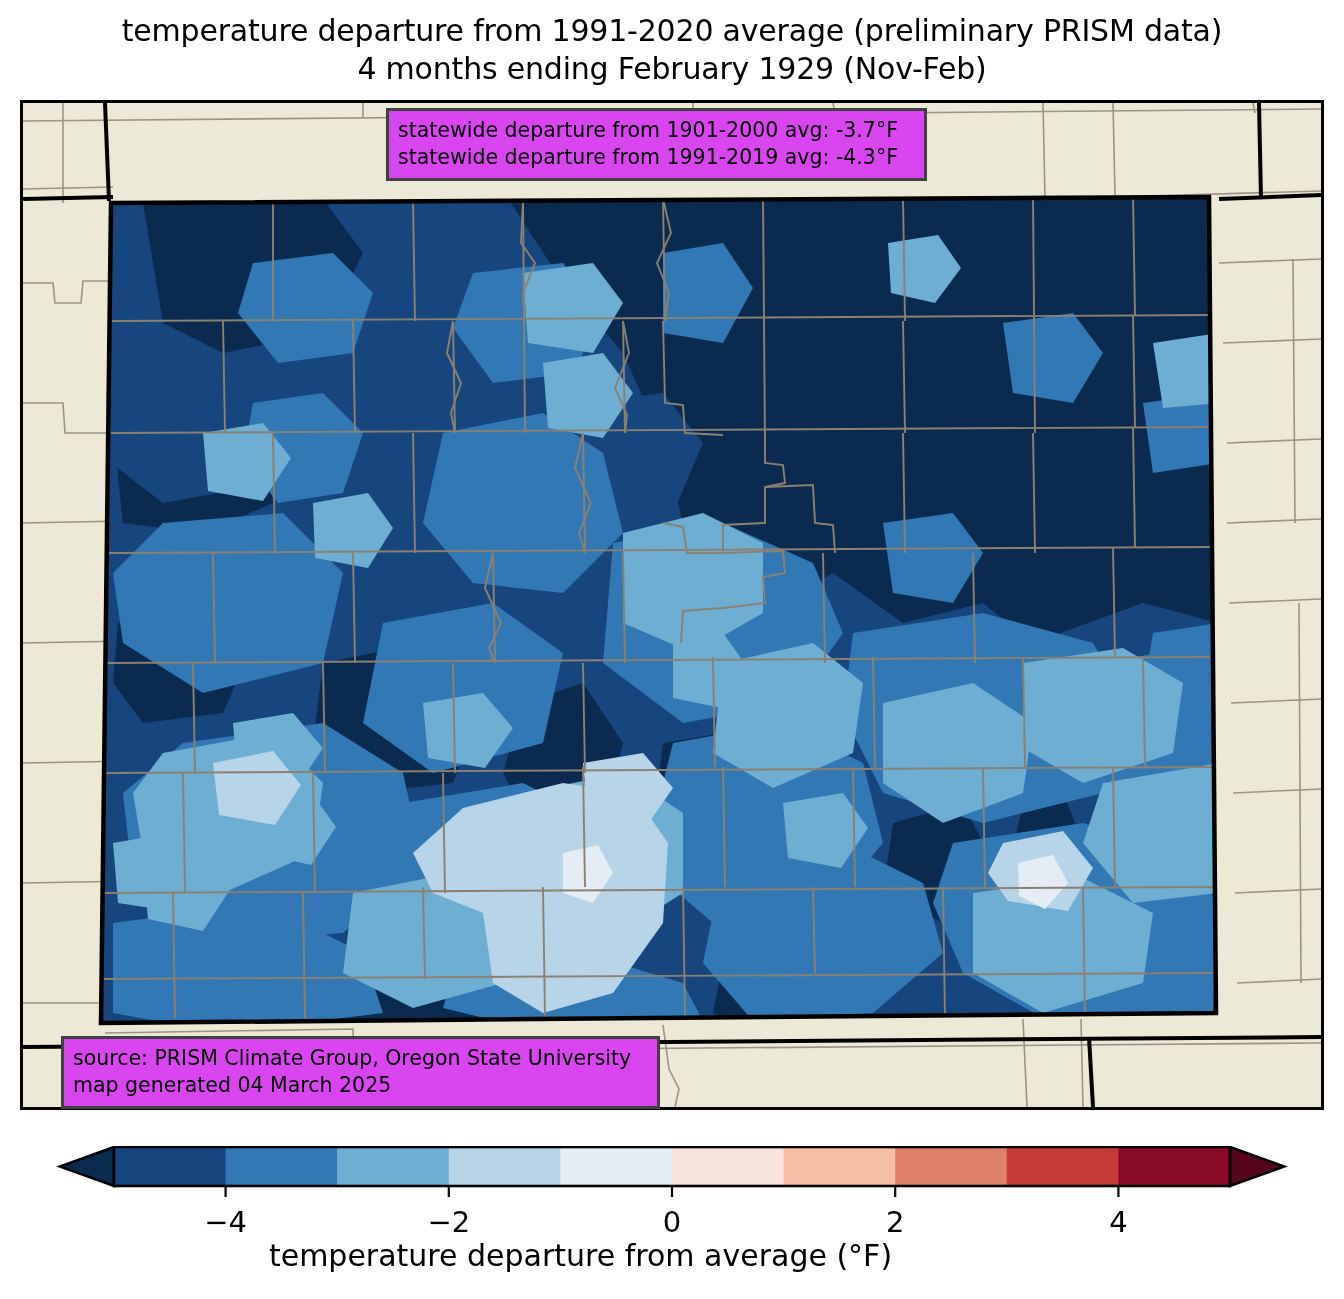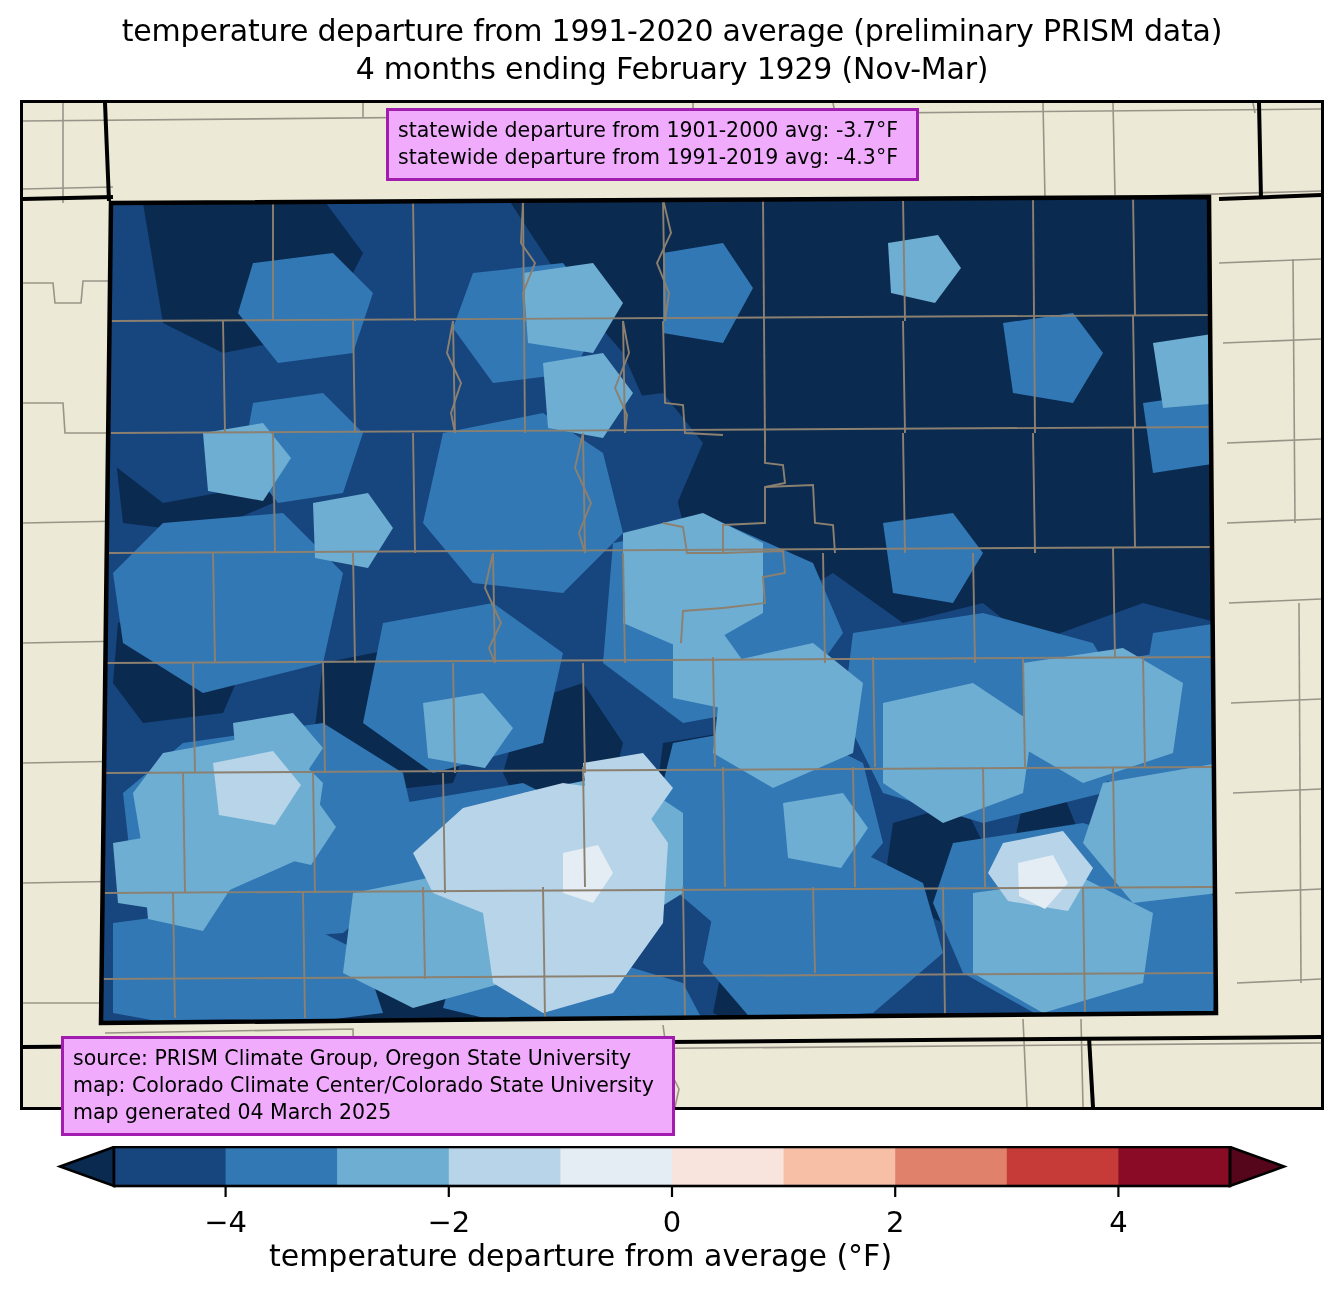--- a/index.html
+++ b/index.html
@@ -16,42 +16,42 @@
 
   
   #map-frame{
     position:absolute;left:20px;top:100px;width:1304px;height:1010px;
     border:3px solid #000;background:#ece9d6;overflow:hidden;box-sizing:border-box;
   }
   #map-svg{position:absolute;left:0;top:0;}
 
   
   .anno-box{
-    position:absolute;background:#f0abfc;border:3px solid #a21caf;
-    padding:6px 18px 7px 9px;box-sizing:border-box;
+    position:absolute;background:#d946ef;border:3px solid #404040;
+    padding:6px 26px 7px 9px;box-sizing:border-box;
     font-size:20.5px;line-height:27px;white-space:nowrap;color:#000;
   }
   #stats-box{left:386px;top:108px;}
   #source-box{left:30px;top:1036px;margin-left:31px;}
 
   
   #colorbar-wrap{position:absolute;left:0;top:1146px;width:1344px;height:153px;}
   #cbar-svg{position:absolute;left:0;top:0;}
   #cbar-label{
     position:absolute;left:0;top:1238px;width:1161px;text-align:center;
     font-size:30px;color:#000;white-space:nowrap;
   }
   .tick-txt{font-family:"DejaVu Sans","Liberation Sans",sans-serif;font-size:29px;fill:#000;}
 </style>
 </head>
 <body>
 
 <div id="title-block">
   <span id="title-line1">temperature departure from 1991-2020 average (preliminary PRISM data)</span>
-  <span id="title-line2">4 months ending February 1929 (Nov-Mar)</span>
+  <span id="title-line2">4 months ending February 1929 (Nov-Feb)</span>
 </div>
 
 <div id="map-frame">
   <svg id="map-svg" width="1298" height="1004" viewBox="0 0 1298 1004">
     <defs>
       <clipPath id="coClip">
         <polygon points="88,100 1186,94 1193,910 78,920"></polygon>
       </clipPath>
       <clipPath id="frameClip">
         <rect x="0" y="0" width="1298" height="1004"></rect>
@@ -287,21 +287,20 @@
   </svg>
 </div>
 
 <div class="anno-box" id="stats-box">
   <div>statewide departure from 1901-2000 avg: -3.7°F</div>
   <div>statewide departure from 1991-2019 avg: -4.3°F</div>
 </div>
 
 <div class="anno-box" id="source-box">
   <div>source: PRISM Climate Group, Oregon State University</div>
-  <div>map: Colorado Climate Center/Colorado State University</div>
   <div>map generated 04 March 2025</div>
 </div>
 
 <div id="colorbar-wrap">
   <svg id="cbar-svg" width="1344" height="153" viewBox="0 0 1344 153">
     <g id="cbar-bands">
         <polygon points="114,1 114,40 60,20.5" fill="#0a2a50" stroke="#000" stroke-width="2.6"></polygon>
         <rect x="114" y="1" width="112.19999999999999" height="39" fill="#17457e"></rect>
         <rect x="225.6" y="1" width="112.19999999999999" height="39" fill="#3178b5"></rect>
         <rect x="337.2" y="1" width="112.19999999999999" height="39" fill="#6eaed3"></rect>

